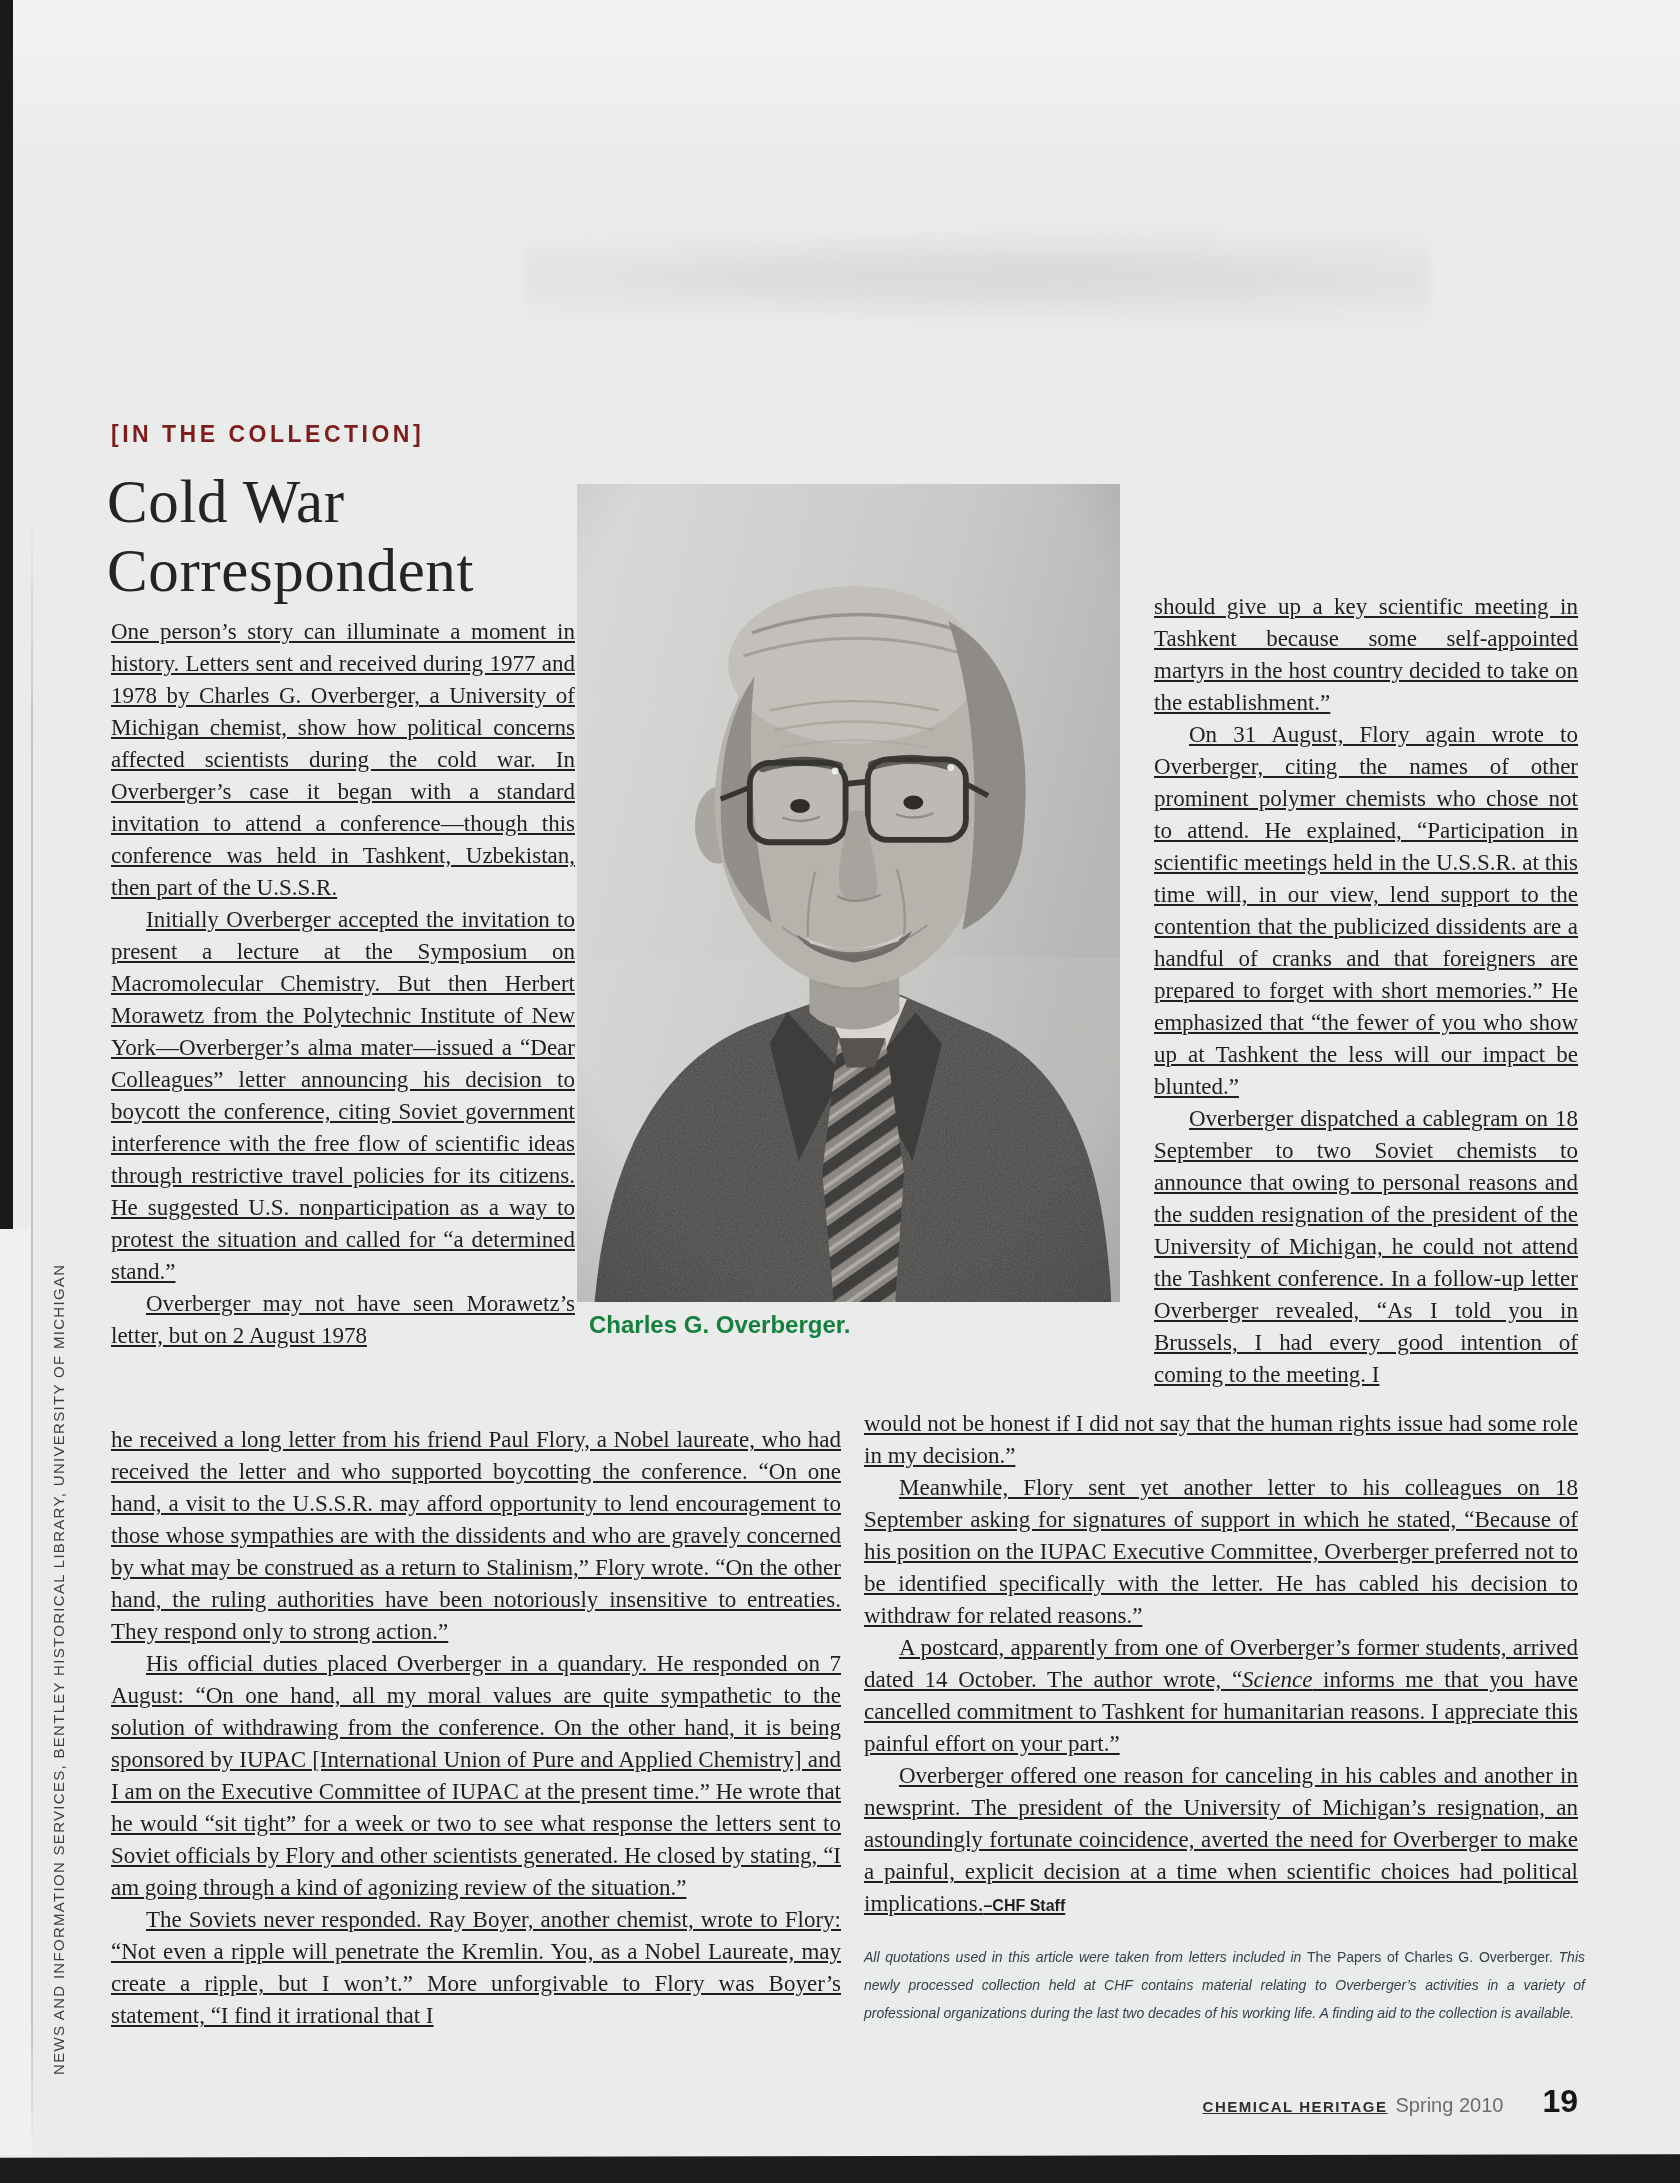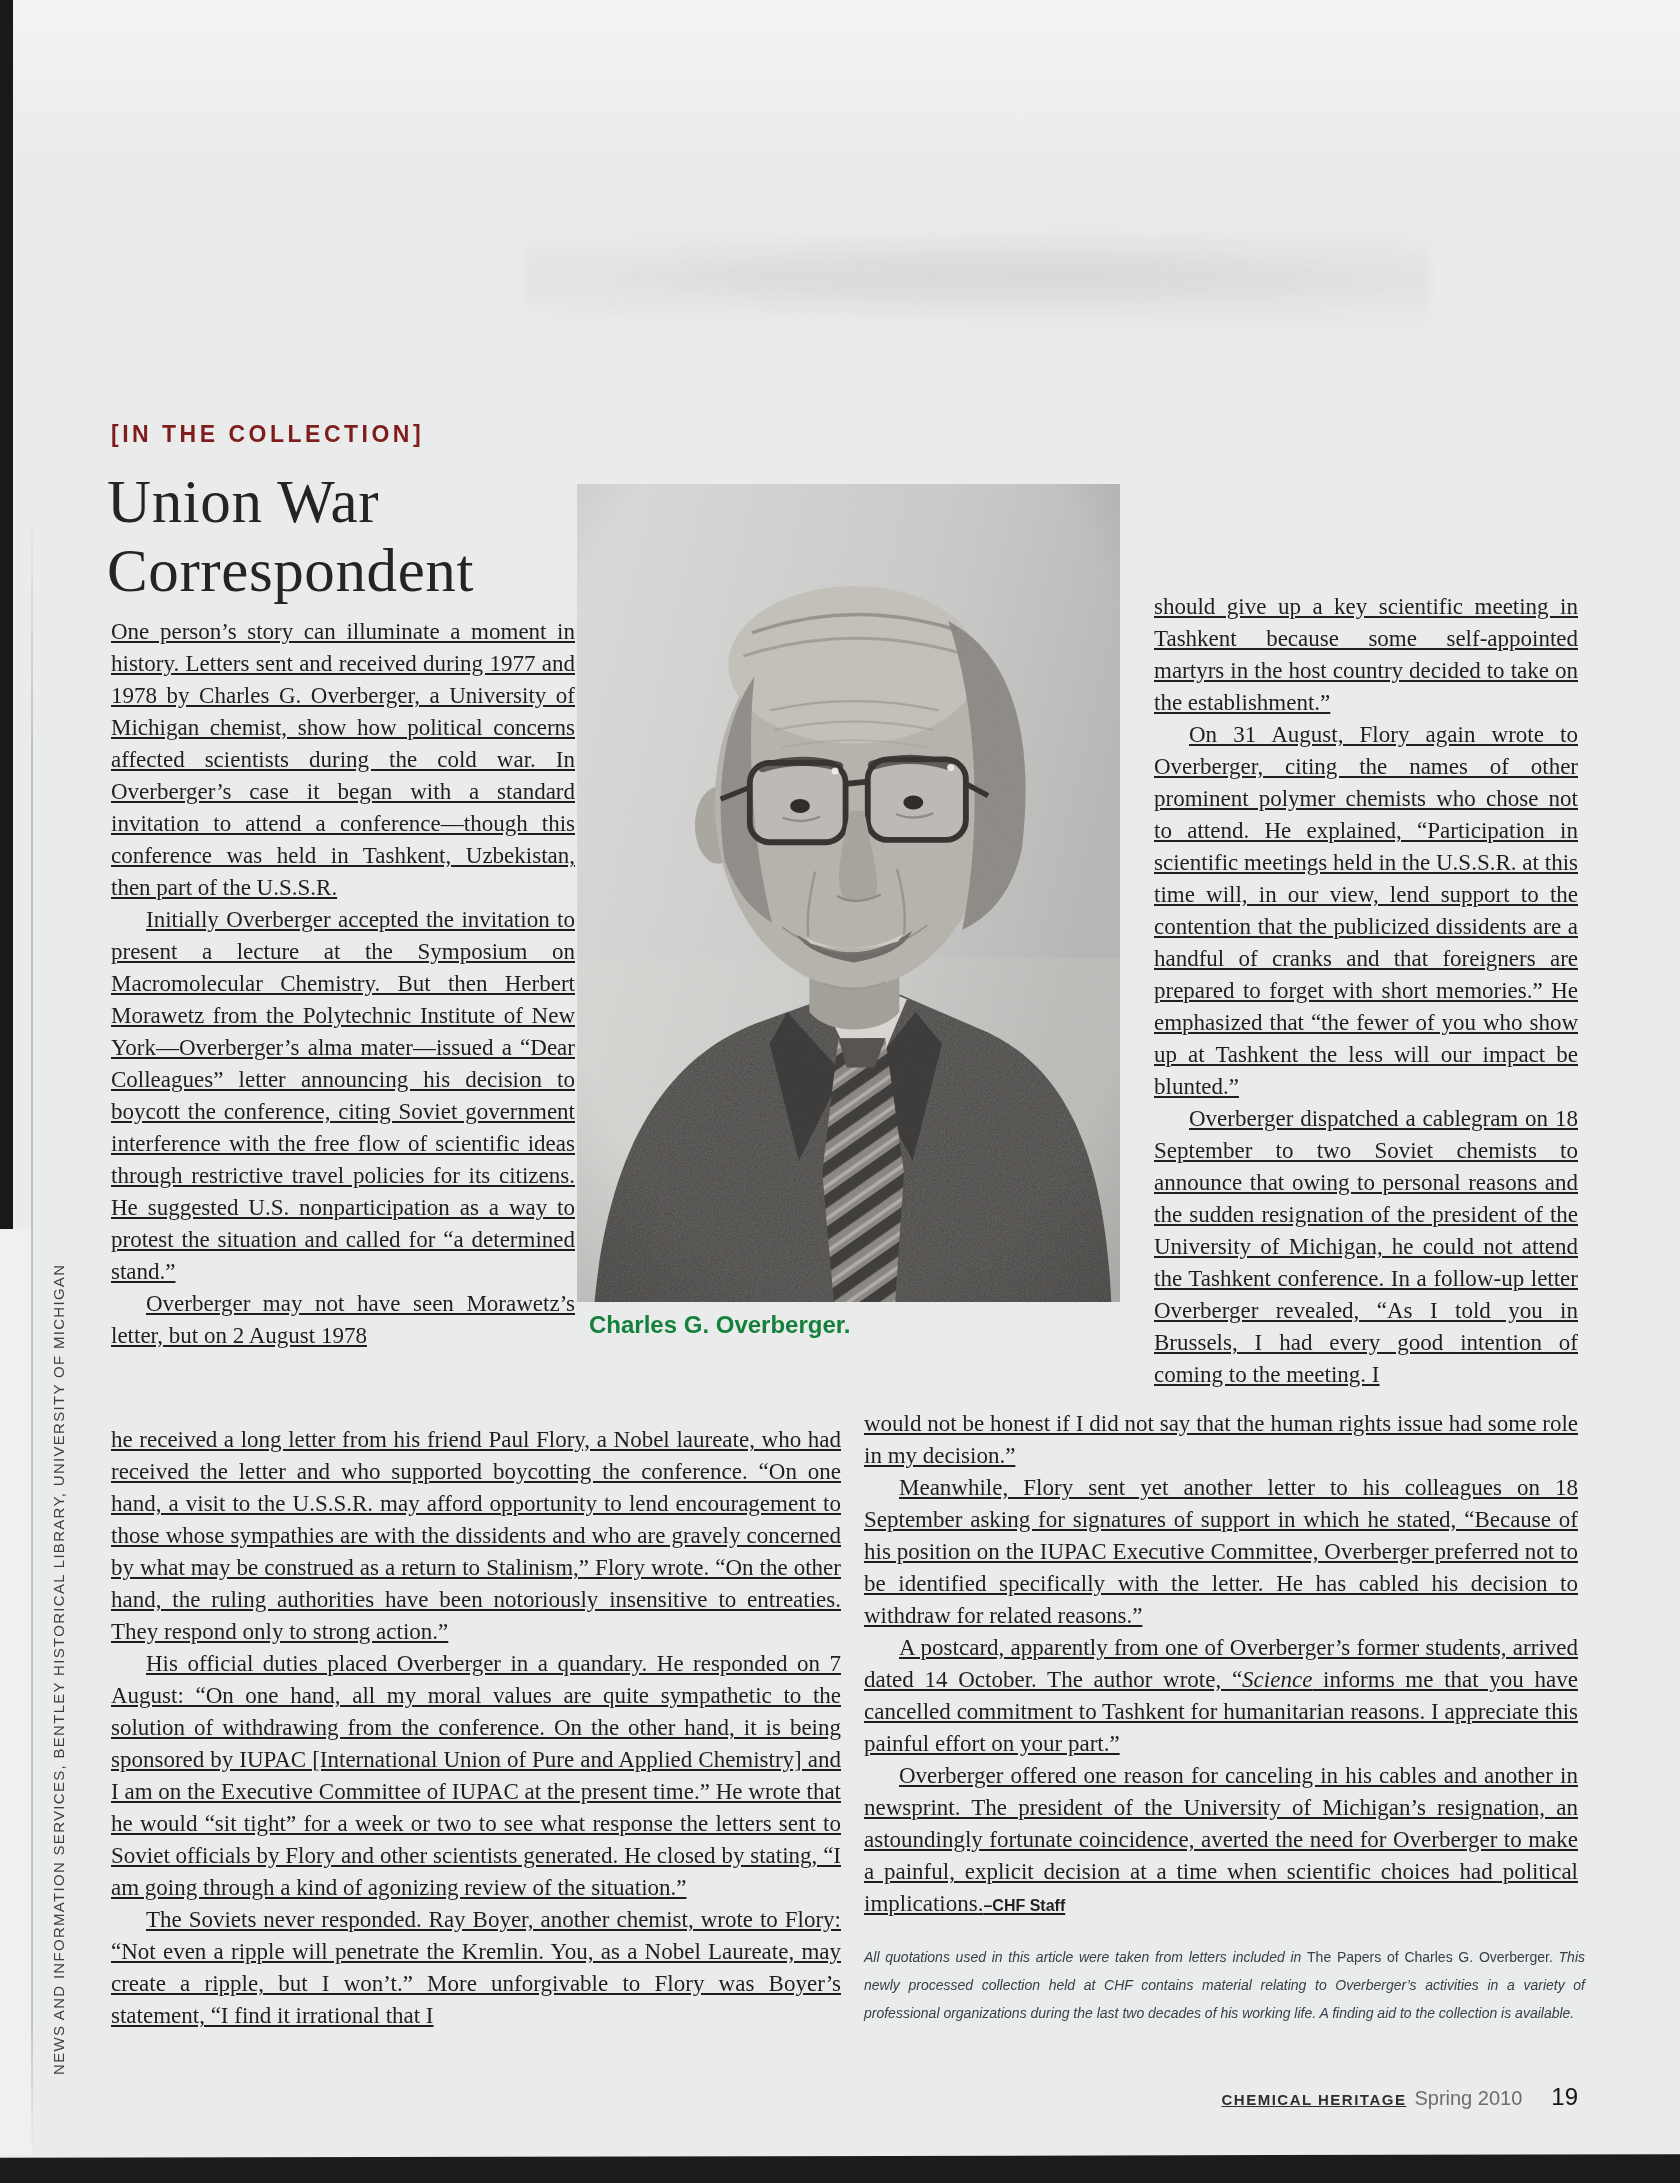--- a/index.html
+++ b/index.html
@@ -68,37 +68,37 @@
     font-size:15px;letter-spacing:1.3px;color:#3e3e3e;white-space:nowrap;
   }
 
   .footer{
     position:absolute;left:864px;top:2083px;width:714px;
     display:flex;align-items:baseline;justify-content:flex-end;
     font-family:"Liberation Sans", sans-serif;
   }
   .footer .mag{font-weight:bold;font-size:15px;letter-spacing:1.5px;color:#2e2e2e;text-decoration:underline;}
   .footer .issue{font-size:20px;color:#6d6d6d;margin-left:8px;}
-  .footer .pageno{font-weight:normal;font-size:24px;color:#161616;margin-left:29px;}
+  .footer .pageno{font-weight:bold;font-size:32px;color:#161616;margin-left:39px;}
 </style>
 </head>
 <body>
 
 <div class="page">
 
   <div class="top-sheen"></div>
   <div class="ghost"></div>
   <div class="left-band"></div>
   <div class="left-paper"></div>
   <div class="edge-line"></div>
 
   <div class="kicker">[IN THE COLLECTION]</div>
 
   <div class="title">
-    <div>Union War</div>
+    <div>Cold War</div>
     <div>Correspondent</div>
   </div>
 
   <div class="figure">
     <svg viewBox="0 0 930 1402" preserveAspectRatio="none">
       <defs>
         <linearGradient id="pbg" x1="0" y1="0" x2="1" y2="0.35">
           <stop offset="0" stop-color="#dadad8"></stop>
           <stop offset="0.65" stop-color="#c9c9c7"></stop>
           <stop offset="1" stop-color="#b7b7b5"></stop>

